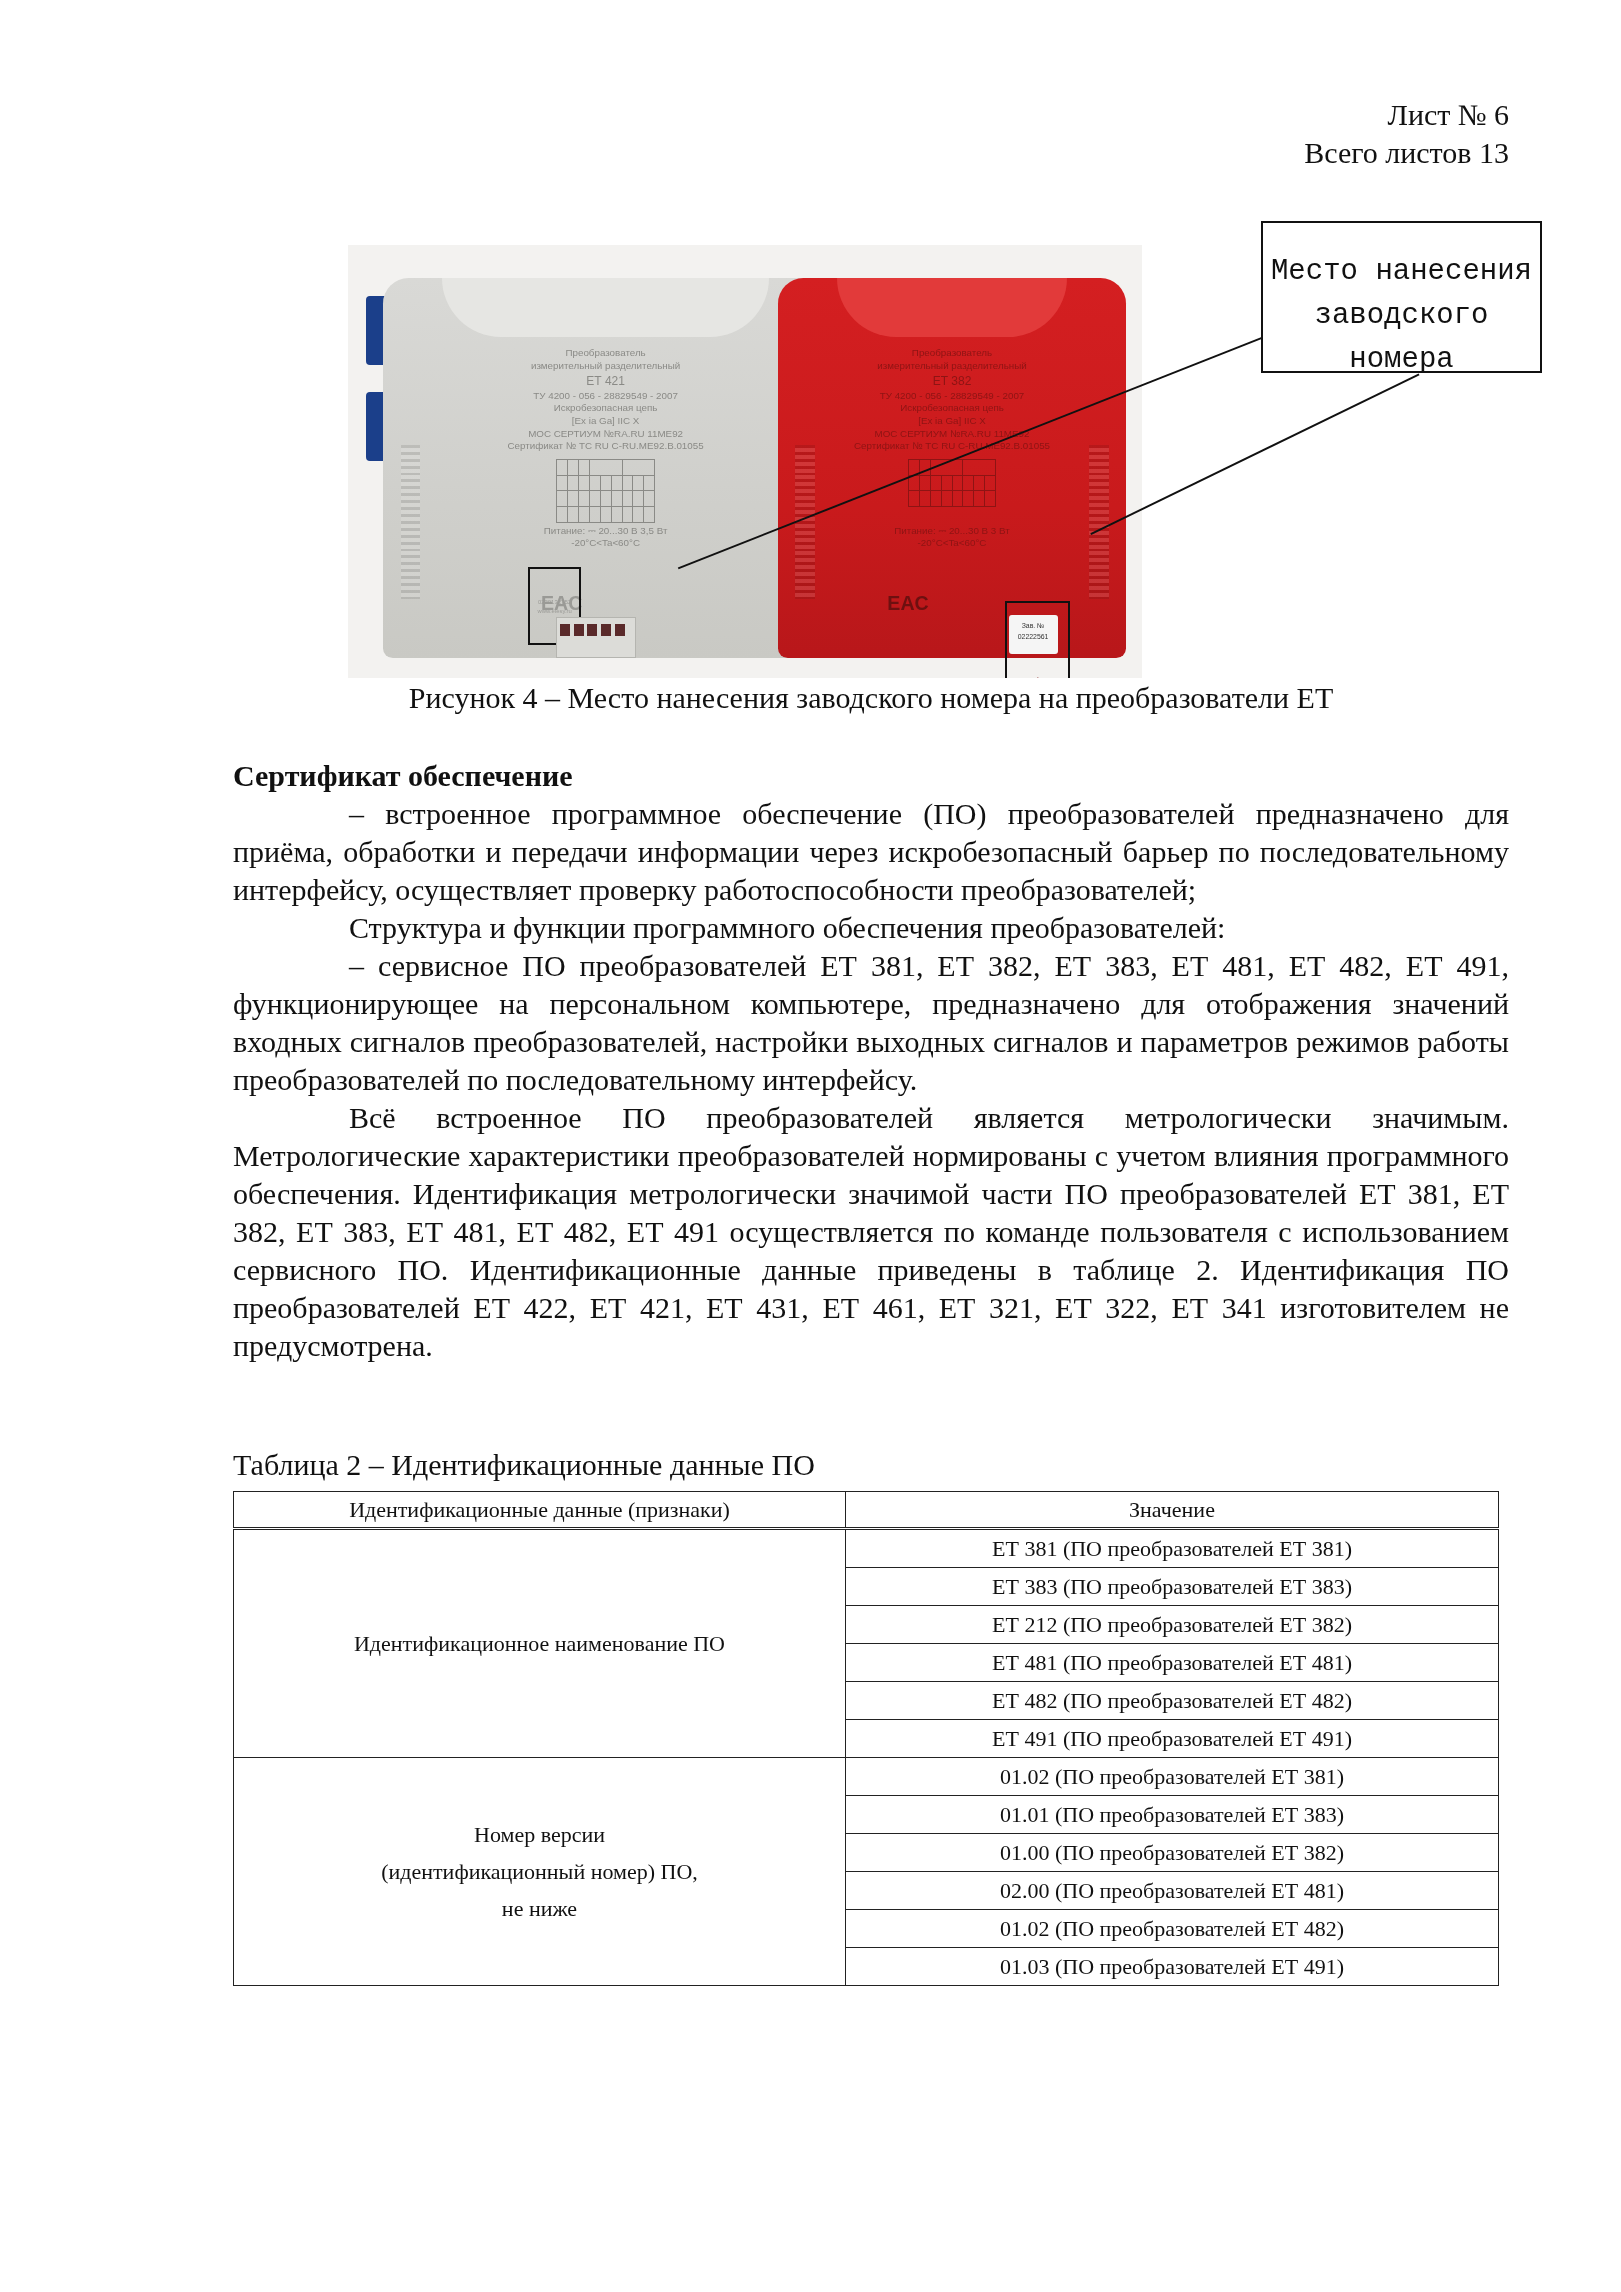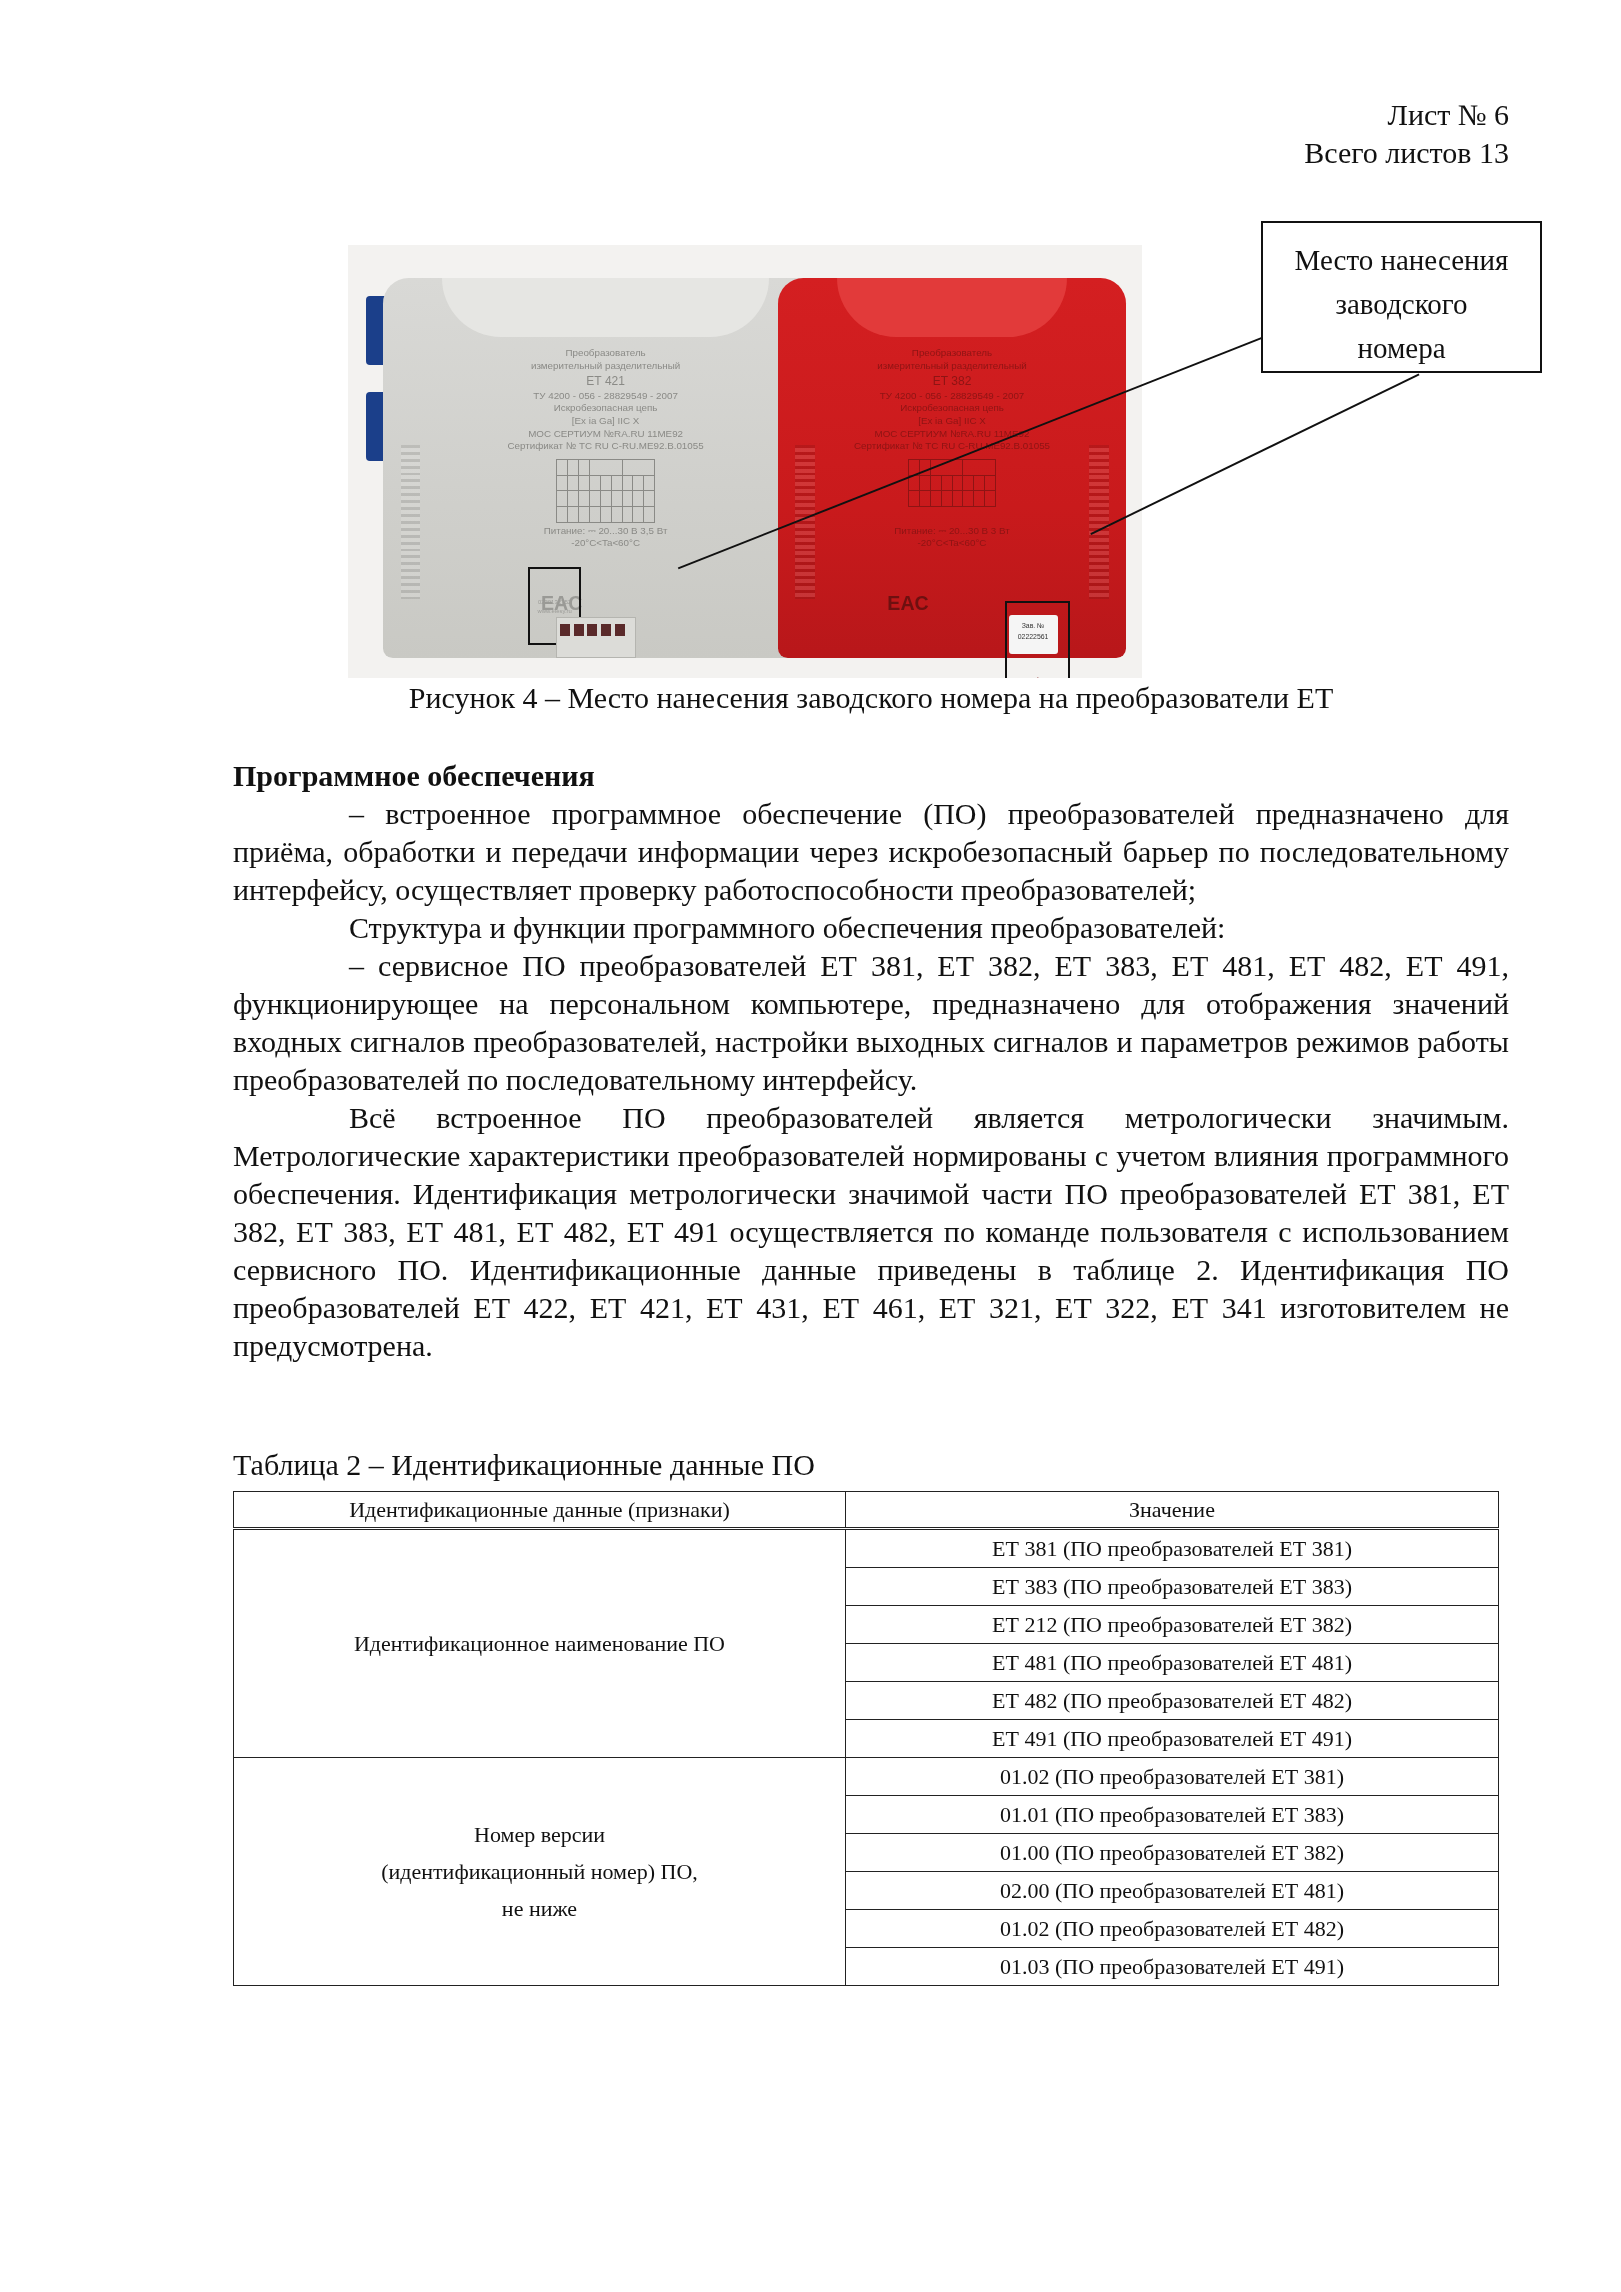--- a/index.html
+++ b/index.html
@@ -73,21 +73,21 @@
     .serial-url { position: absolute; left: 0; right: 0; bottom: 11.8px; text-align: center;
       font-family: "Liberation Sans", "DejaVu Sans", sans-serif; font-size: 5.9px; color: #7c1111; }
     .terminal {
       position: absolute; left: 173px; bottom: 0; width: 78px; height: 39px; background: #dcdcd8;
       border: 1px solid #b5b5b0;
     }
     .terminal span { display: inline-block; width: 9.8px; height: 11.8px; background: #5a2a2a; margin: 5.9px 1px 0 2.9px; }
     .callout-box {
       position: absolute; left: 1261px; top: 221px; width: 281px; height: 152px;
       border: 2px solid #111111; box-sizing: border-box;
-      font-size: 29px; line-height: 44px; text-align: center; padding-top: 15px;
+      font-size: 29px; line-height: 44px; text-align: center; padding-top: 27px; font-family: Liberation Mono, monospace;
     }
     .leader-lines { position: absolute; left: 0; top: 0; width: 1621px; height: 784px; pointer-events: none; }
     .figure-caption {
       position: absolute; left: 233px; width: 1276px; top: 678px; text-align: center;
       font-size: 30px; line-height: 39px;
     }
     
     .section {
       position: absolute; left: 233px; width: 1276px; top: 757px;
       font-size: 30px; line-height: 38px;
@@ -262,21 +262,21 @@
 
 <div class="callout-box">
   <div>Место нанесения</div>
   <div>заводского</div>
   <div>номера</div>
 </div>
 
 <div class="figure-caption">Рисунок 4 – Место нанесения заводского номера на преобразователи ЕТ</div>
 
 <div class="section">
-  <p class="section-title">Программное обеспечения</p>
+  <p class="section-title">Сертификат обеспечение</p>
   <p class="para indent">– встроенное программное обеспечение (ПО) преобразователей предназначено для приёма, обработки и передачи информации через искробезопасный барьер по последовательному интерфейсу, осуществляет проверку работоспособности преобразователей;</p>
   <p class="para indent">Структура и функции программного обеспечения преобразователей:</p>
   <p class="para indent">– сервисное ПО преобразователей ЕТ 381, ЕТ 382, ЕТ 383, ЕТ 481, ЕТ 482, ЕТ 491, функционирующее на персональном компьютере, предназначено для отображения значений входных сигналов преобразователей, настройки выходных сигналов и параметров режимов работы преобразователей по последовательному интерфейсу.</p>
   <p class="para indent">Всё встроенное ПО преобразователей является метрологически значимым. Метрологические характеристики преобразователей нормированы с учетом влияния программного обеспечения. Идентификация метрологически значимой части ПО преобразователей ЕТ 381, ЕТ 382, ЕТ 383, ЕТ 481, ЕТ 482, ЕТ 491 осуществляется по команде пользователя с использованием сервисного ПО. Идентификационные данные приведены в таблице 2. Идентификация ПО преобразователей ЕТ 422, ЕТ 421, ЕТ 431, ЕТ 461, ЕТ 321, ЕТ 322, ЕТ 341 изготовителем не предусмотрена.</p>
 </div>
 
 <div class="table-caption">Таблица 2 – Идентификационные данные ПО</div>
 
 <table class="id-table">
   <thead>

